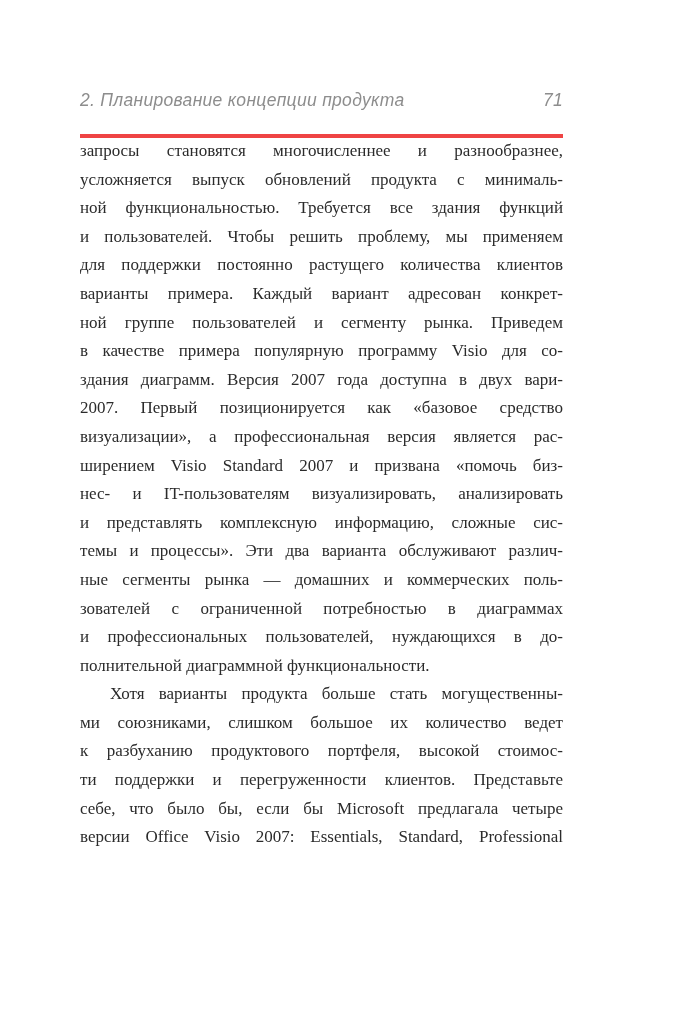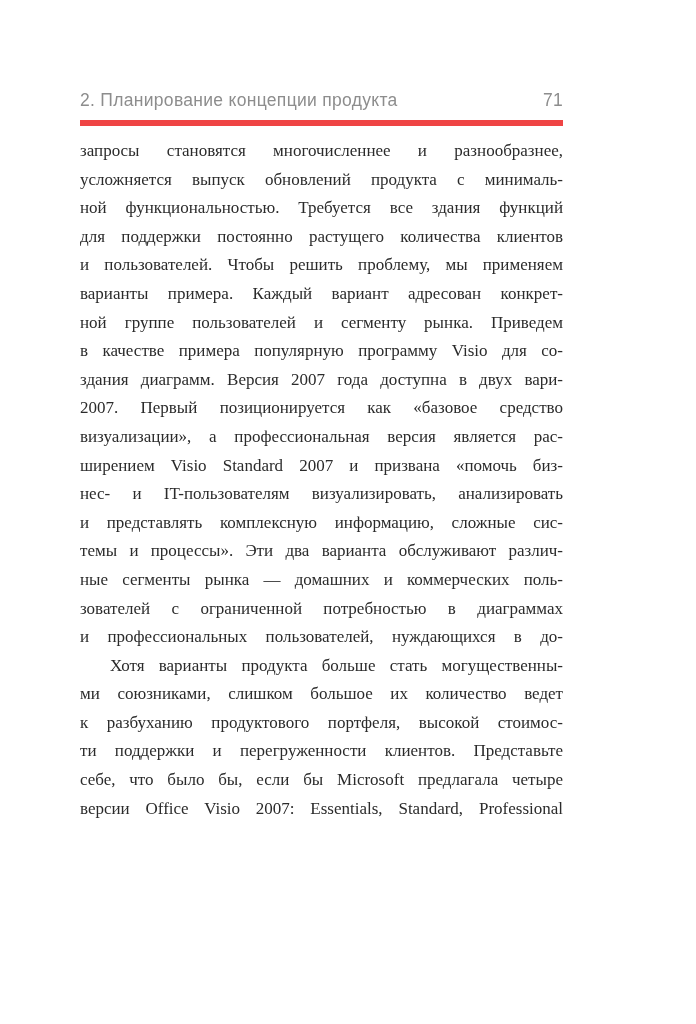--- a/index.html
+++ b/index.html
@@ -17,22 +17,23 @@
     top: 90px;
     width: 483px;
     display: flex;
     justify-content: space-between;
     align-items: baseline;
     font-family: "Liberation Sans", sans-serif;
     font-size: 17.5px;
     line-height: 20px;
     color: #8d8d8d;
     letter-spacing: 0.3px;
-    padding-bottom: 10px;
-    border-bottom: 6px solid #ef4444;
+    padding-bottom: 24px;
+    border-bottom: 4px solid #ef4444;
+    font-style: italic;
   }
   .rh-title { white-space: nowrap; }
   .rh-page { white-space: nowrap; }
   .body-text {
     position: absolute;
     left: 80px;
     top: 137px;
     width: 483px;
     font-size: 17px;
     color: #2b2b2b;
@@ -59,35 +60,36 @@
 
   <div class="running-header">
     <span class="rh-title">2. Планирование концепции продукта</span>
     <span class="rh-page">71</span>
   </div>
 
   <div class="body-text">
     <div class="line">запросы становятся многочисленнее и разнообразнее,</div>
     <div class="line">усложняется выпуск обновлений продукта с минималь-</div>
     <div class="line">ной функциональностью. Требуется все здания функций</div>
+    <div class="line">и пользователей. Чтобы решить проблему, мы применяем</div>
     <div class="line">для поддержки постоянно растущего количества клиентов</div>
-    <div class="line">и пользователей. Чтобы решить проблему, мы применяем</div>
     <div class="line">варианты примера. Каждый вариант адресован конкрет-</div>
     <div class="line">ной группе пользователей и сегменту рынка. Приведем</div>
     <div class="line">в качестве примера популярную программу Visio для со-</div>
     <div class="line">здания диаграмм. Версия 2007 года доступна в двух вари-</div>
     <div class="line">2007. Первый позиционируется как «базовое средство</div>
     <div class="line">визуализации», а профессиональная версия является рас-</div>
     <div class="line">ширением Visio Standard 2007 и призвана «помочь биз-</div>
     <div class="line">нес- и IT-пользователям визуализировать, анализировать</div>
     <div class="line">и представлять комплексную информацию, сложные сис-</div>
     <div class="line">темы и процессы». Эти два варианта обслуживают различ-</div>
     <div class="line">ные сегменты рынка — домашних и коммерческих поль-</div>
     <div class="line">зователей с ограниченной потребностью в диаграммах</div>
     <div class="line">и профессиональных пользователей, нуждающихся в до-</div>
+    <div class="line para-last">полнительной диаграммной функциональности.</div>
     <div class="line indent">Хотя варианты продукта больше стать могущественны-</div>
     <div class="line">ми союзниками, слишком большое их количество ведет</div>
     <div class="line">к разбуханию продуктового портфеля, высокой стоимос-</div>
     <div class="line">ти поддержки и перегруженности клиентов. Представьте</div>
     <div class="line">себе, что было бы, если бы Microsoft предлагала четыре</div>
     <div class="line">версии Office Visio 2007: Essentials, Standard, Professional</div>
   </div>
 
 </div>
 

